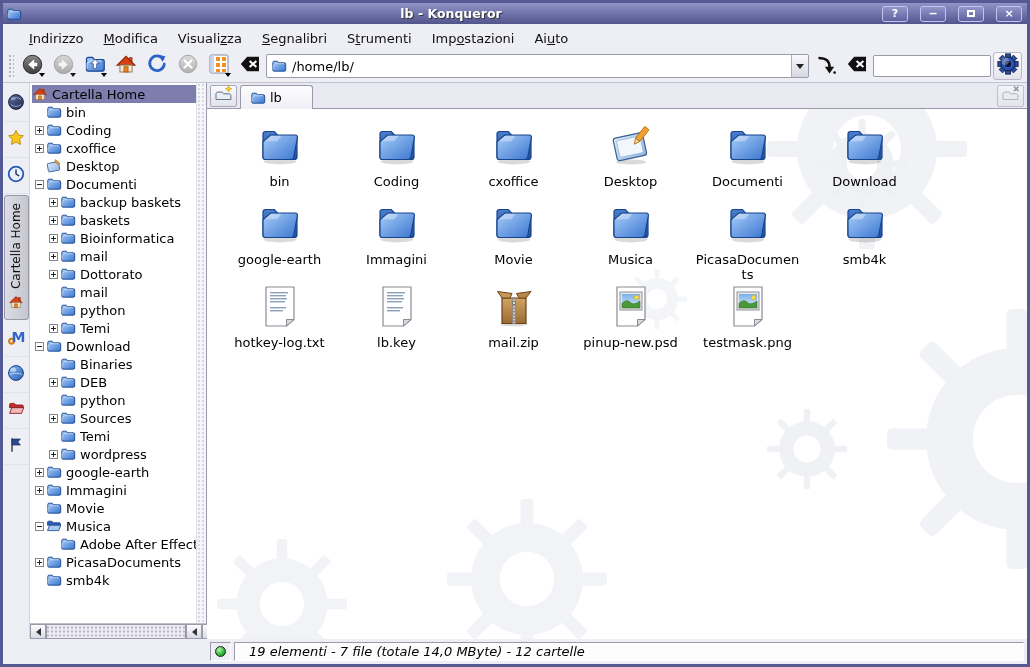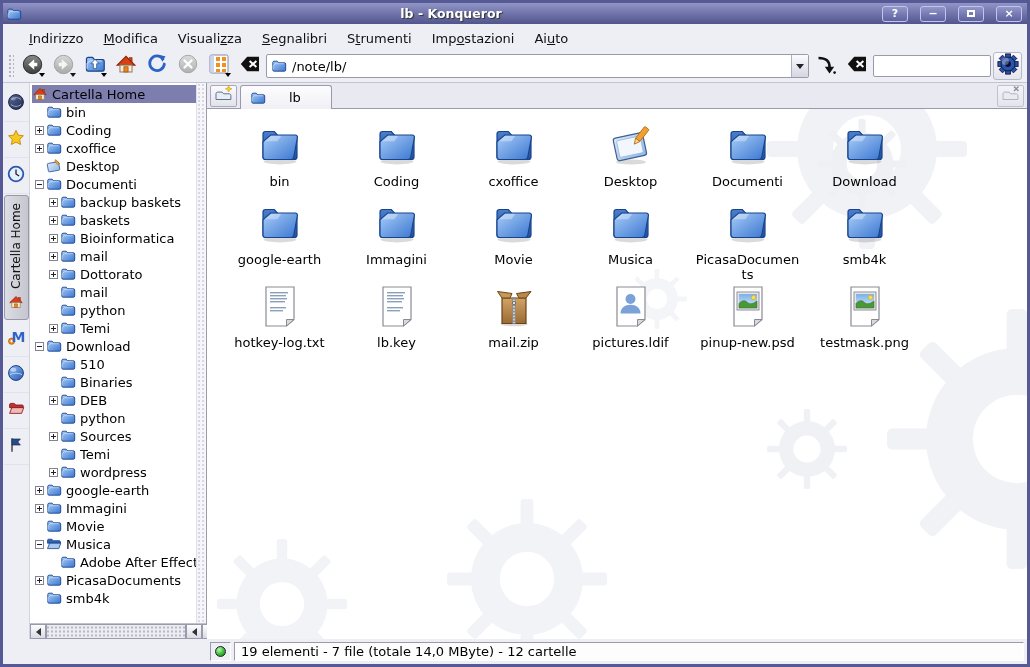--- a/index.html
+++ b/index.html
@@ -44,35 +44,35 @@
   .ticon{width:16px;height:16px;flex:none;display:flex;align-items:center;justify-content:center;}
   .hscroll{height:16px;border-top:1px solid #c0c0cc;display:flex;background:#ececf2;flex:none;}
   .scbtn{width:16px;height:15px;border:1px solid #9a9aaa;background:linear-gradient(#fdfdff,#dadae4);display:flex;align-items:center;justify-content:center;flex:none;}
   .arrow-l{width:0;height:0;border-top:4px solid transparent;border-bottom:4px solid transparent;border-right:5px solid #333;}
   .arrow-r{width:0;height:0;border-top:4px solid transparent;border-bottom:4px solid transparent;border-left:5px solid #333;}
   .scthumb{width:140px;border:1px solid #9a9aaa;background:linear-gradient(#f6f6fa,#d8d8e2);background-image:radial-gradient(#b8b8c6 30%,transparent 35%);background-size:4px 4px;background-position:center;background-repeat:repeat;flex:none;}
   .sctrack{flex:1;background:#f2f2f7;}
   .main{flex:1;display:flex;flex-direction:column;min-width:0;background:#fff;}
   .tabbar{height:26px;background:#e9e9f1;border-bottom:1px solid #9a9aaa;display:flex;align-items:flex-end;padding:2px 3px 0;gap:3px;flex:none;}
   .tsmbtn{width:27px;height:22px;border:1px solid #a8a8b8;border-radius:2px;background:linear-gradient(#fafaff,#e2e2ea);display:flex;align-items:center;justify-content:center;margin-bottom:1px;flex:none;}
-  .tab{height:24px;background:linear-gradient(#fdfdff,#efeff5);border:1px solid #9a9aaa;border-bottom:none;border-radius:3px 3px 0 0;display:flex;align-items:center;gap:23px;padding:0 30px 0 9px;font-size:13px;margin-bottom:-1px;}
+  .tab{height:24px;background:linear-gradient(#fdfdff,#efeff5);border:1px solid #9a9aaa;border-bottom:none;border-radius:3px 3px 0 0;display:flex;align-items:center;gap:4px;padding:0 30px 0 9px;font-size:13px;margin-bottom:-1px;}
   .tabspacer{flex:1;}
   .iconview{flex:1;position:relative;overflow:hidden;background:#fff;}
   .gearlayer{position:absolute;inset:0;overflow:hidden;}
   .gear{position:absolute;}
   .grid{position:relative;display:flex;flex-wrap:wrap;width:716px;padding:12px 0 0 14px;}
   .cell{width:117px;min-height:78px;display:flex;flex-direction:column;align-items:center;padding-top:2px;}
   .cell .ic{height:50px;display:flex;align-items:flex-end;justify-content:center;}
   .cell .lbl{font-size:13px;color:#000;text-align:center;line-height:15px;max-width:108px;overflow-wrap:break-word;margin-top:1px;}
   
   .bottomband{height:25px;background:#eeeef5;display:flex;align-items:center;flex:none;padding:2px 3px;gap:3px;}
   .bb-left{width:201px;flex:none;}
   .st-led{width:21px;height:19px;border:1px solid;border-color:#9a9aaa #fff #fff #9a9aaa;display:flex;align-items:center;justify-content:center;flex:none;background:#eeeef5;}
   .led{width:11px;height:11px;border-radius:50%;background:radial-gradient(circle at 35% 30%,#b8f8b0,#38b838 55%,#0c7c0c);border:1px solid #222;}
-  .st-text{flex:1;height:19px;border:1px solid;border-color:#9a9aaa #fff #fff #9a9aaa;background:#fdfdfe;font-size:13px;display:flex;align-items:center;padding-left:6px;color:#000;}
+  .st-text{flex:1;height:19px;border:1px solid;border-color:#9a9aaa #fff #fff #9a9aaa;background:#fdfdfe;font-size:13px;display:flex;align-items:center;padding-left:14px;color:#000;font-style:italic;}
 </style>
 </head>
 <body>
 
 <svg width="0" height="0" style="position:absolute">
   <defs>
     <linearGradient id="gfb" x1="0" y1="0" x2="0" y2="1">
         <stop offset="0" stop-color="#4a7ecc"></stop>
         <stop offset="1" stop-color="#24509c"></stop>
       </linearGradient>
@@ -210,21 +210,21 @@
             <path d="M10.6 8l6.8 6M17.4 8l-6.8 6" stroke="#fff" stroke-width="2"></path>
           </svg></span>
       </span>
     <div class="locbar">
       <span class="ticon">
           <svg width="16" height="16" viewBox="0 0 16 16">
             <path d="M1.8 4.4c0-.7.5-1.2 1.2-1.2h3.2l1.5 1.6h5.8c.7 0 1.2.5 1.2 1.2v6c0 .7-.5 1.2-1.2 1.2H3c-.7 0-1.2-.5-1.2-1.2z" fill="url(#gff)" stroke="#17448c" stroke-width="0.9"></path>
             <path d="M2.2 11.5V7.6l2.2-1.9h8.5" fill="none" stroke="#cfe2fa" stroke-width="0.9" opacity="0.8"></path>
           </svg>
         </span>
-      <span class="loc-text">/note/lb/</span>
+      <span class="loc-text">/home/lb/</span>
       <span class="loc-dd"></span>
     </div>
     <span class="tbtn">
         <span><svg width="22" height="22" viewBox="0 0 22 22">
             <path d="M3.5 5c8 0 11 3.2 11 9" fill="none" stroke="#101010" stroke-width="2.6"></path>
             <path d="M14.5 20.5L9.8 13.8h9.4z" fill="#101010"></path>
             <circle cx="19.6" cy="19.6" r="1.3" fill="#101010"></circle>
           </svg></span>
       </span>
     <span class="tbtn">
@@ -521,33 +521,20 @@
               <span class="exp"></span>
             </span>
             <span class="selwrap">
               <span class="ticon">
                 <svg width="16" height="16" viewBox="0 0 16 16">
                   <path d="M1.8 4.4c0-.7.5-1.2 1.2-1.2h3.2l1.5 1.6h5.8c.7 0 1.2.5 1.2 1.2v6c0 .7-.5 1.2-1.2 1.2H3c-.7 0-1.2-.5-1.2-1.2z" fill="url(#gff)" stroke="#17448c" stroke-width="0.9"></path>
                   <path d="M2.2 11.5V7.6l2.2-1.9h8.5" fill="none" stroke="#cfe2fa" stroke-width="0.9" opacity="0.8"></path>
                 </svg>
               </span>
               <span>Download</span>
-            </span>
-          </div>
-          <div class="trow">
-            <span style="width: 16px; flex: 0 0 auto;"></span>
-            <span class="gutter"></span>
-            <span class="selwrap">
-              <span class="ticon">
-                <svg width="16" height="16" viewBox="0 0 16 16">
-                  <path d="M1.8 4.4c0-.7.5-1.2 1.2-1.2h3.2l1.5 1.6h5.8c.7 0 1.2.5 1.2 1.2v6c0 .7-.5 1.2-1.2 1.2H3c-.7 0-1.2-.5-1.2-1.2z" fill="url(#gff)" stroke="#17448c" stroke-width="0.9"></path>
-                  <path d="M2.2 11.5V7.6l2.2-1.9h8.5" fill="none" stroke="#cfe2fa" stroke-width="0.9" opacity="0.8"></path>
-                </svg>
-              </span>
-              <span>510</span>
             </span>
           </div>
           <div class="trow">
             <span style="width: 16px; flex: 0 0 auto;"></span>
             <span class="gutter"></span>
             <span class="selwrap">
               <span class="ticon">
                 <svg width="16" height="16" viewBox="0 0 16 16">
                   <path d="M1.8 4.4c0-.7.5-1.2 1.2-1.2h3.2l1.5 1.6h5.8c.7 0 1.2.5 1.2 1.2v6c0 .7-.5 1.2-1.2 1.2H3c-.7 0-1.2-.5-1.2-1.2z" fill="url(#gff)" stroke="#17448c" stroke-width="0.9"></path>
                   <path d="M2.2 11.5V7.6l2.2-1.9h8.5" fill="none" stroke="#cfe2fa" stroke-width="0.9" opacity="0.8"></path>
@@ -1051,31 +1038,20 @@
                     <circle cx="24" cy="21" r="1.7" fill="#e2e2e2" stroke="#555" stroke-width=".7"></circle>
                   </svg></span>
               </div>
               <div class="lbl">mail.zip</div>
             </div>
             <div class="cell">
               <div class="ic">
                 <span><svg width="48" height="48" viewBox="0 0 48 48">
                     <path d="M10 5h28v32.5L30.5 44H10z" fill="#fff" stroke="#8a8a94" stroke-width="1.2"></path>
                     <path d="M38 37.5L30.5 44v-6.5z" fill="#d8d8de" stroke="#8a8a94" stroke-width="1"></path>
-                    <circle cx="23.5" cy="17" r="5" fill="#7aa2d8"></circle>
-                    <path d="M13.5 31.5c0-5.5 4.5-8.8 10-8.8s10 3.3 10 8.8z" fill="#7aa2d8"></path>
-                  </svg></span>
-              </div>
-              <div class="lbl">pictures.ldif</div>
-            </div>
-            <div class="cell">
-              <div class="ic">
-                <span><svg width="48" height="48" viewBox="0 0 48 48">
-                    <path d="M10 5h28v32.5L30.5 44H10z" fill="#fff" stroke="#8a8a94" stroke-width="1.2"></path>
-                    <path d="M38 37.5L30.5 44v-6.5z" fill="#d8d8de" stroke="#8a8a94" stroke-width="1"></path>
                     <rect x="13" y="10" width="22" height="18" fill="#e6e6ea" stroke="#90909a" stroke-width="1"></rect>
                     <rect x="15" y="12" width="18" height="14" fill="url(#gsky)"></rect>
                     <path d="M15 26v-4.5c3-3.5 6-3.5 8.5-1 2.5 2.4 6.5 1 9.5-1.5V26z" fill="#4a9838" stroke="#357028" stroke-width=".6"></path>
                     <circle cx="29.5" cy="15.5" r="2.2" fill="#f8e048" stroke="#d0a818" stroke-width=".6"></circle>
                   </svg></span>
               </div>
               <div class="lbl">pinup-new.psd</div>
             </div>
             <div class="cell">
               <div class="ic">

